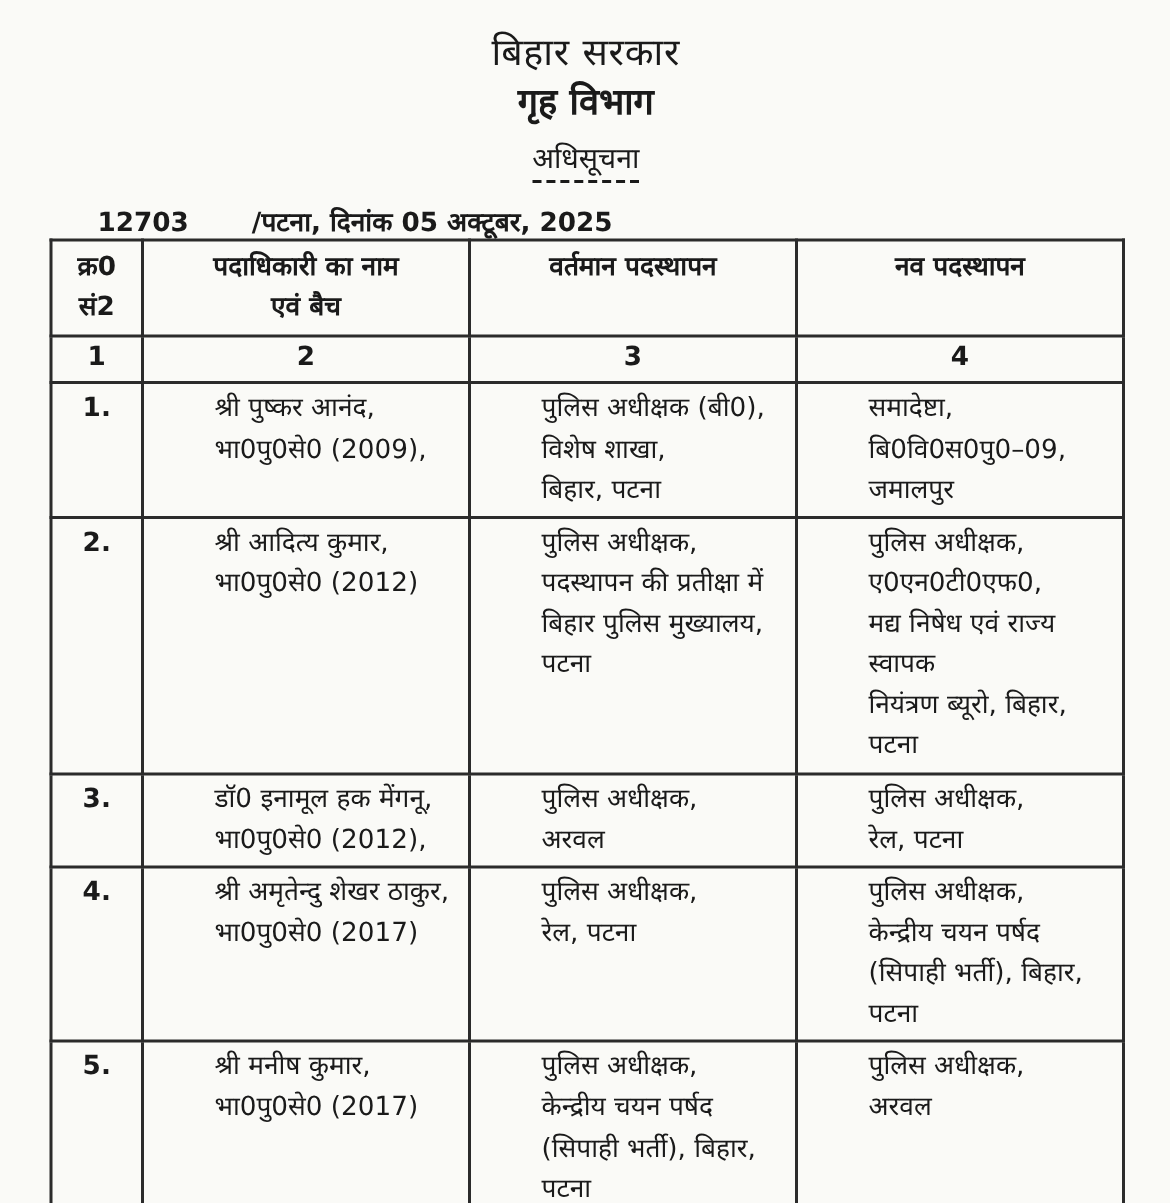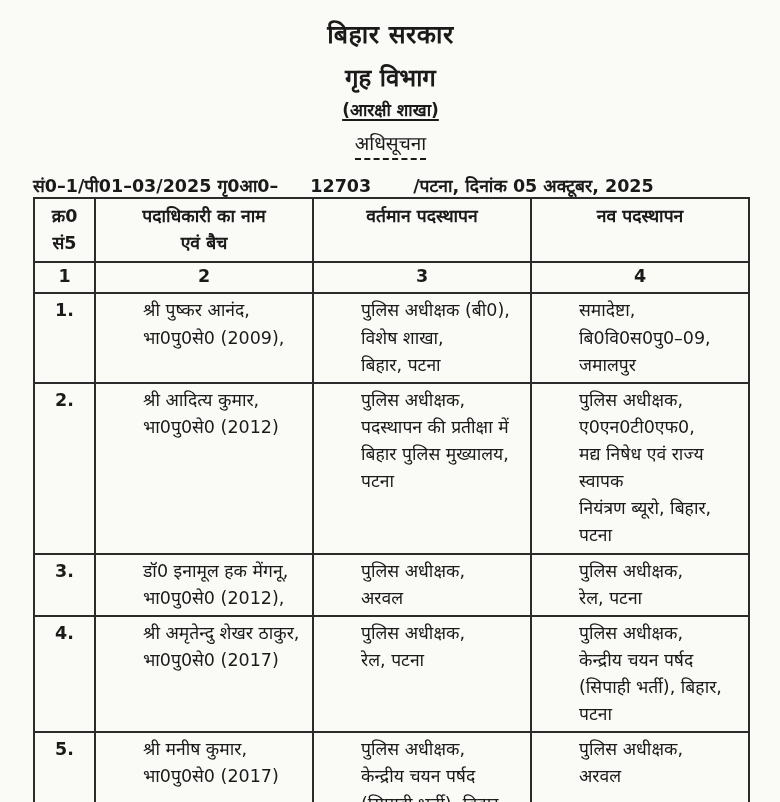--- a/index.html
+++ b/index.html
@@ -8,26 +8,26 @@
     width: 780px; height: 802px;
     overflow: hidden;
     background: #fafaf7;
     color: #1a1a1a;
     font-family: "DejaVu Sans", sans-serif;
   }
   .doc { padding: 6px 32px 0 33px; }
 
   .head-block { text-align: center; }
   .gov-title {
-    font-size: 25px; font-weight: bold;
+    font-size: 25px; font-weight: normal;
     margin: 10px 0 0; letter-spacing: 0.5px;
   }
   .dept-title {
     font-size: 24px; font-weight: bold;
-    margin: 10px 0 0;
+    margin: 0 0 0;
   }
   .branch-title {
     font-size: 17px; font-weight: bold;
     margin-top: 5px;
   }
   .branch-title span {
     text-decoration: underline;
     text-underline-offset: 3px;
     text-decoration-thickness: 1.5px;
   }
@@ -102,46 +102,42 @@
   tr.r5 td { height: 120px; }
 </style>
 </head>
 <body>
 
 <div class="doc">
 
   <div class="head-block">
     <div class="gov-title">बिहार सरकार</div>
     <div class="dept-title">गृह विभाग</div>
-    <div class="branch-title">
-      <span>(आरक्षी शाखा)</span>
-    </div>
     <div class="notif-title">
       <span>अधिसूचना</span>
     </div>
   </div>
 
   <div class="ref-line">
-    <span class="ref-number">सं0–1/पी01–03/2025 गृ0आ0–</span>
     <span class="ref-letter-no">12703</span>
     <span class="ref-place-date">/पटना, दिनांक  05  अक्टूबर, 2025</span>
   </div>
 
 
   <table class="transfer-table">
     <colgroup>
       <col class="c1">
         <col class="c2">
         <col class="c3">
         <col class="c4">
     </colgroup>
     <thead>
       <tr>
         <th>क्र0
-सं5</th>
+सं2</th>
         <th>पदाधिकारी का नाम
 एवं बैच</th>
         <th>वर्तमान पदस्थापन</th>
         <th>नव पदस्थापन</th>
       </tr>
       <tr class="col-numbers">
         <td>1</td>
         <td>2</td>
         <td>3</td>
         <td>4</td>

